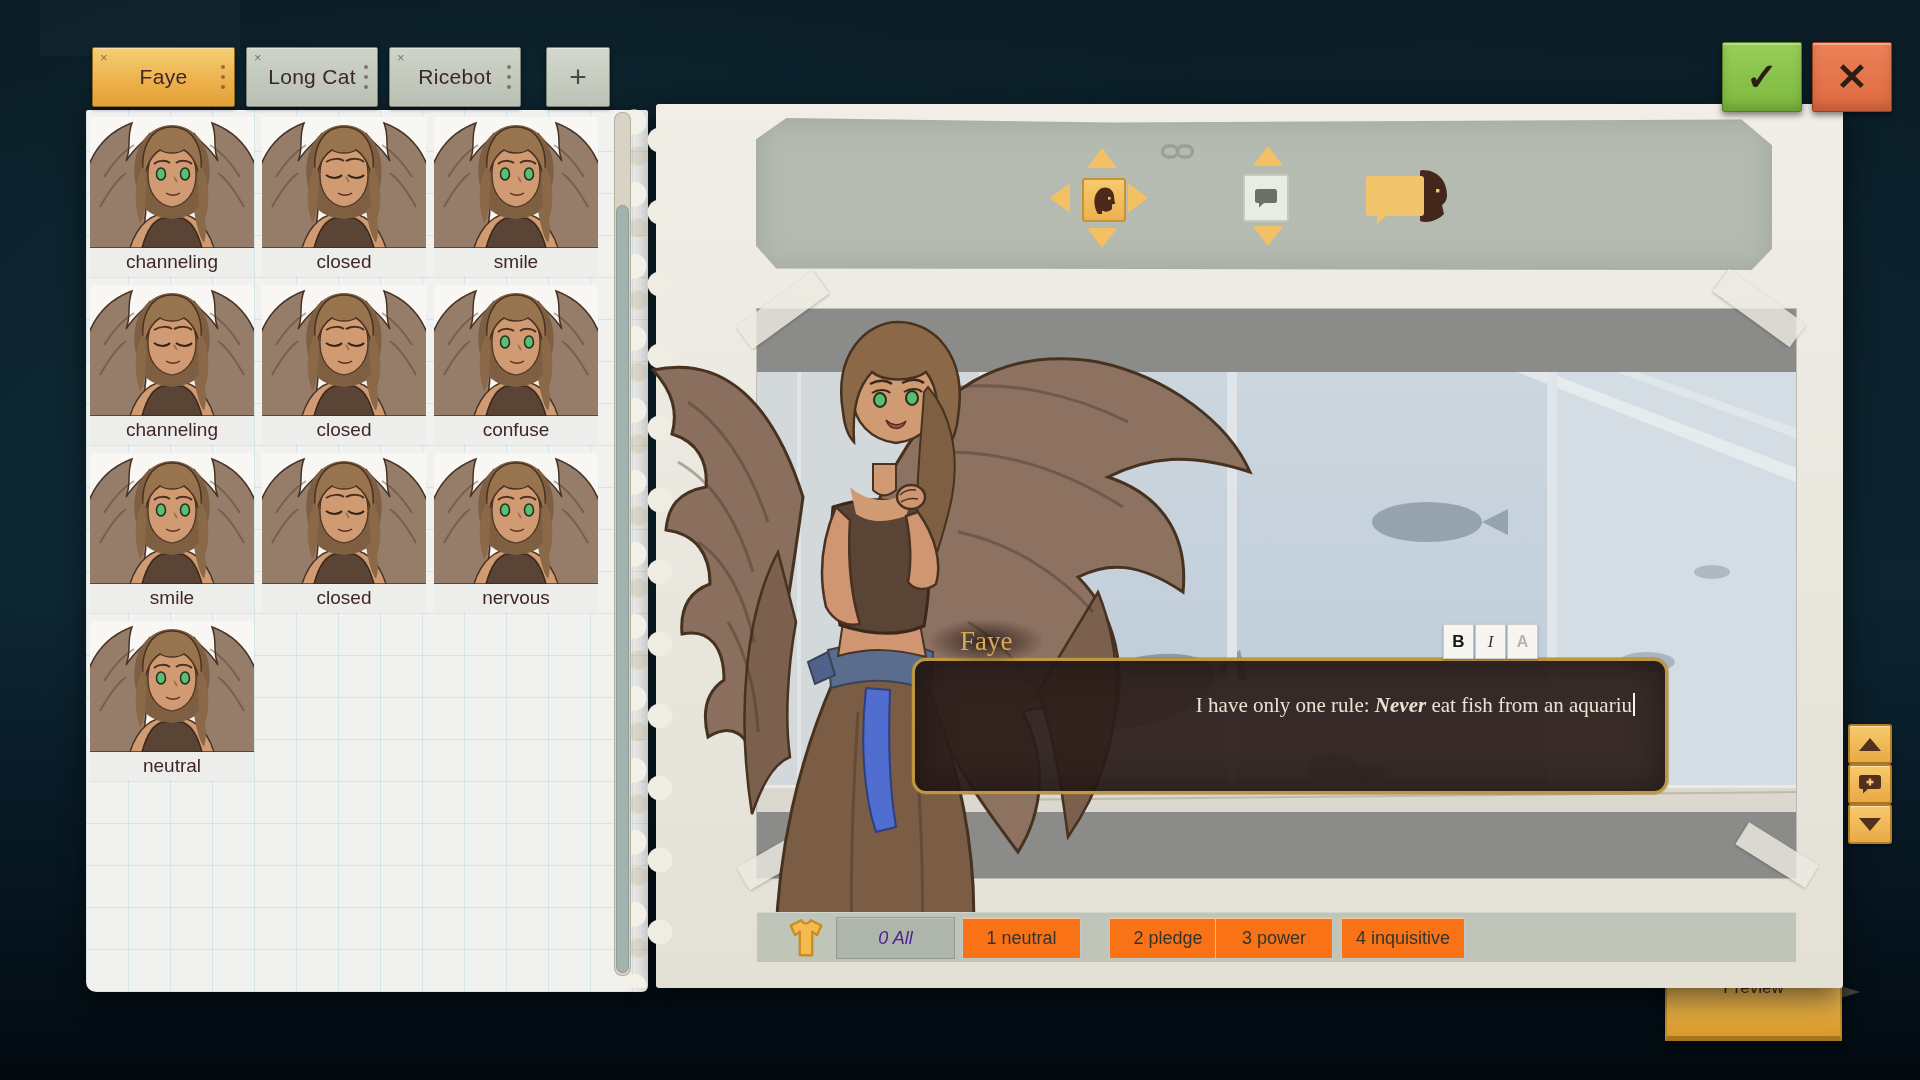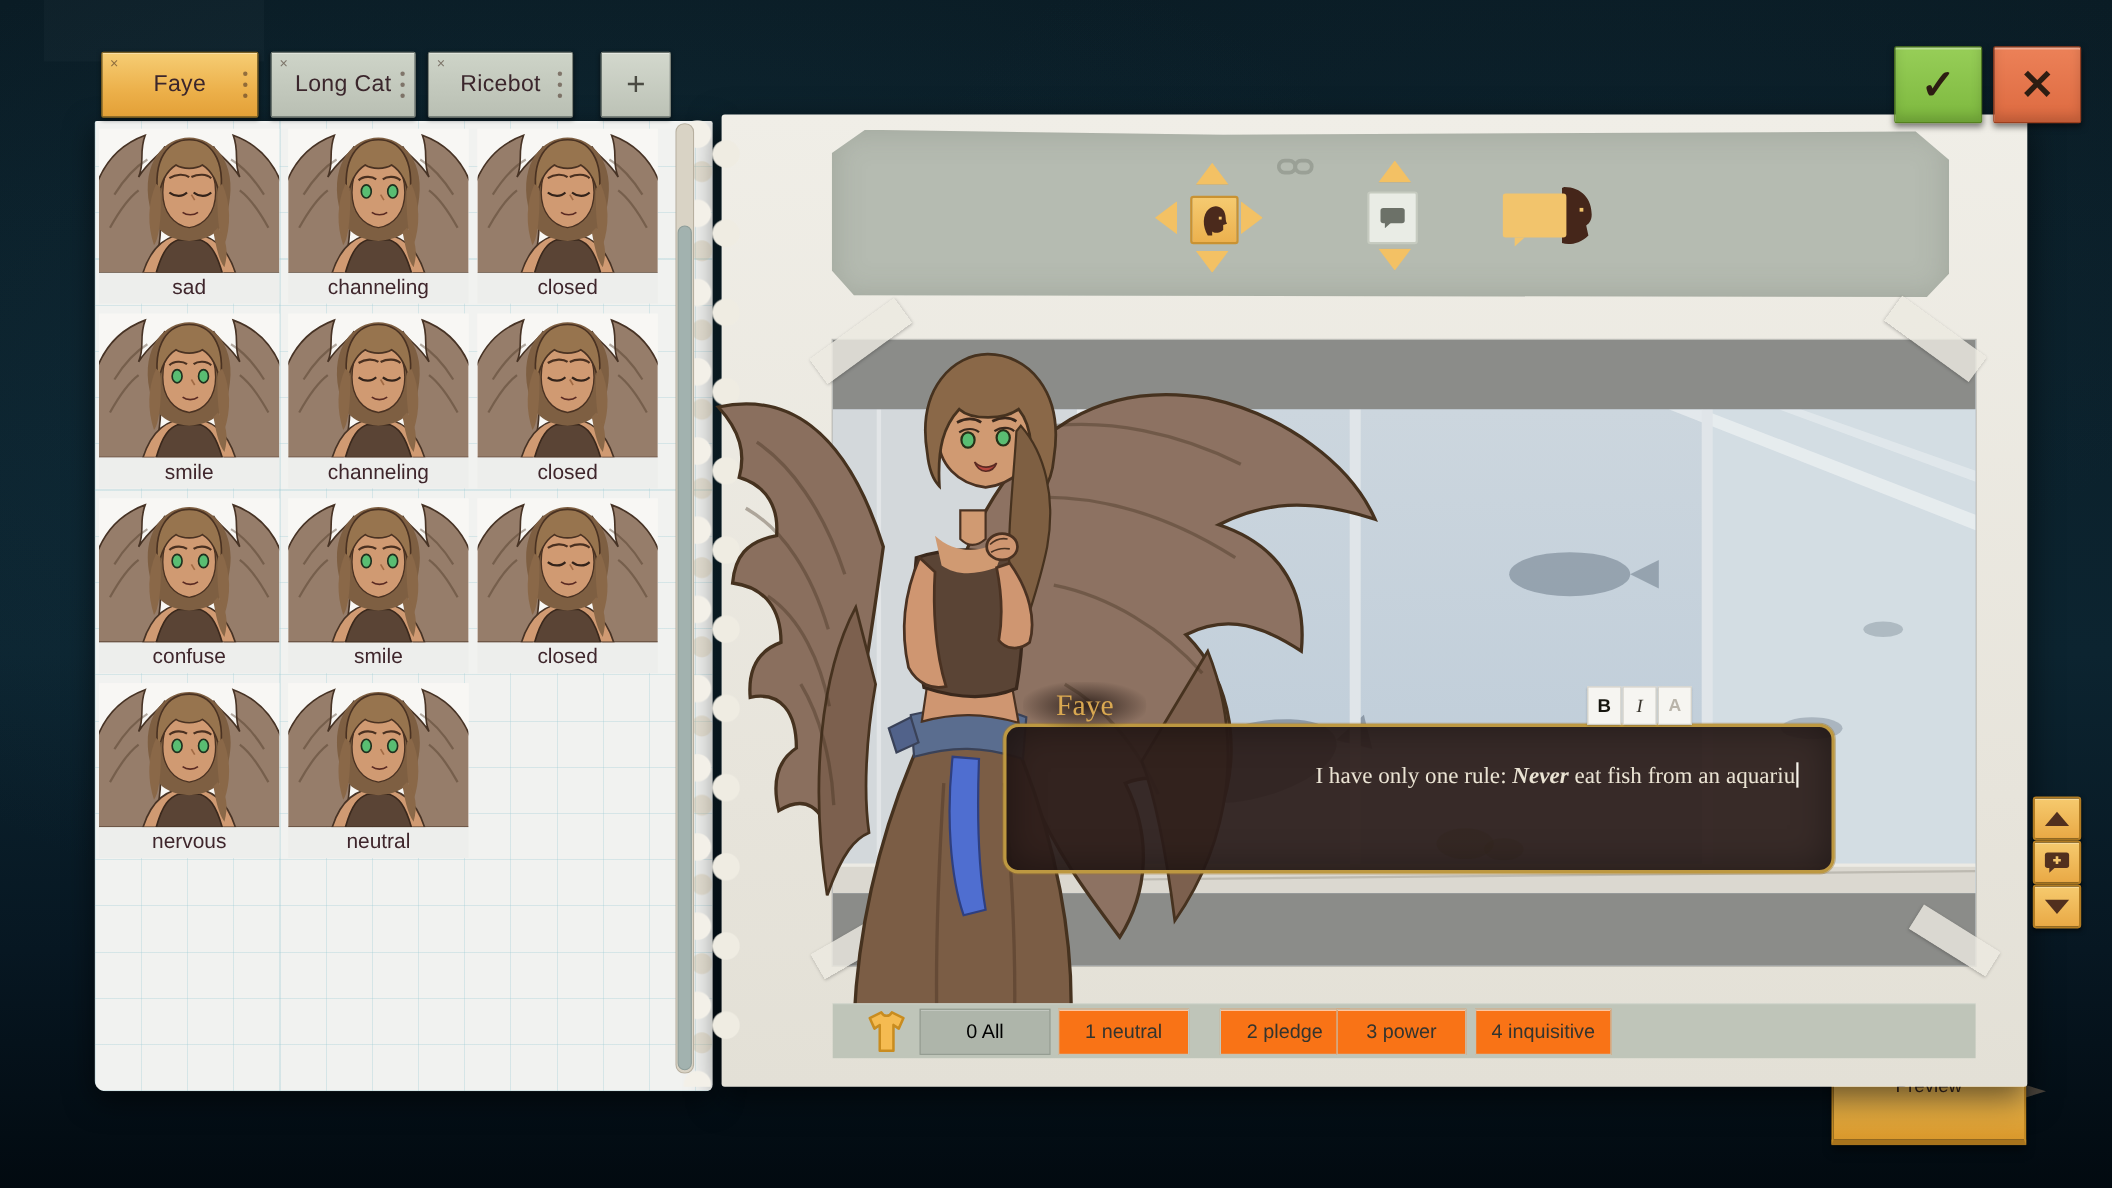--- a/index.html
+++ b/index.html
@@ -102,21 +102,21 @@
     background:rgba(44,29,26,.93);border:3px solid #bd9841;border-radius:14px;
     box-shadow:inset 0 0 34px rgba(0,0,0,.4), 0 0 0 1px rgba(160,120,45,.45);cursor:text;text-align:right;}
   #dialog-text{position:absolute;left:52px;top:32px;right:30px;font-family:"Liberation Serif",serif;
     font-size:21px;color:#eae3d3;white-space:pre-wrap;}
   #dialog-text .emph{font-weight:bold;font-style:italic;}
   .caret{display:inline-block;width:2px;height:23px;background:#f5f2ea;vertical-align:-4px;margin-left:1px;}
 
   
   #outfit-strip{left:757px;top:912px;width:1039px;height:50px;z-index:6;background:#bfc5b9;box-shadow:inset 0 1px 0 rgba(255,255,255,.3);}
   .outfit-tab{position:absolute;top:5px;height:40px;display:flex;align-items:center;justify-content:center;font-size:18px;cursor:pointer;}
-  .outfit-tab.on{background:#aeb5aa;border:1px solid #939b8f;color:#000000;box-shadow:inset 0 1px 0 rgba(255,255,255,.25);}
+  .outfit-tab.on{background:#aeb5aa;border:1px solid #939b8f;color:#4c1d95;box-shadow:inset 0 1px 0 rgba(255,255,255,.25);font-style:italic;}
   .outfit-tab.off{background:#f97316;border:1px solid #c2c9c0;color:#34342e;box-shadow:inset 0 1px 0 rgba(255,255,255,.6);}
 
   
   .side-btn{left:1848px;width:40px;height:36px;z-index:7;cursor:pointer;border-radius:3px;
     background:linear-gradient(180deg,#f6ca6e,#e9a945);border:2px solid #b27c22;
     box-shadow:0 2px 4px rgba(0,0,0,.5), inset 0 1px 0 rgba(255,255,255,.4);
     display:flex;align-items:center;justify-content:center;}
   .side-tri{width:0;height:0;border-left:11px solid transparent;border-right:11px solid transparent;}
   .side-tri.up{border-bottom:13px solid #52301e;}
   .side-tri.down{border-top:13px solid #52301e;}
@@ -263,29 +263,20 @@
   <div class="abs sqbtn" id="btn-close">
       <span>✕</span>
     </div>
 
   <div class="abs" id="paper-main"></div>
   <div class="abs" id="torn-edge"></div>
 
   <div class="abs" id="left-sheet"></div>
 
   <div class="abs" id="expr-grid">
-    <div class="expr-cell">
-      <div class="expr-thumb">
-          <svg width="164" height="131" viewBox="0 0 164 131">
-            <use href="#bust-base"></use>
-            <use href="#eyes-closed"></use>
-          </svg>
-        </div>
-      <div class="expr-label">sad</div>
-    </div>
     <div class="expr-cell">
       <div class="expr-thumb">
           <svg width="164" height="131" viewBox="0 0 164 131">
             <use href="#bust-base"></use>
             <use href="#eyes-open"></use>
           </svg>
         </div>
       <div class="expr-label">channeling</div>
     </div>
     <div class="expr-cell">

